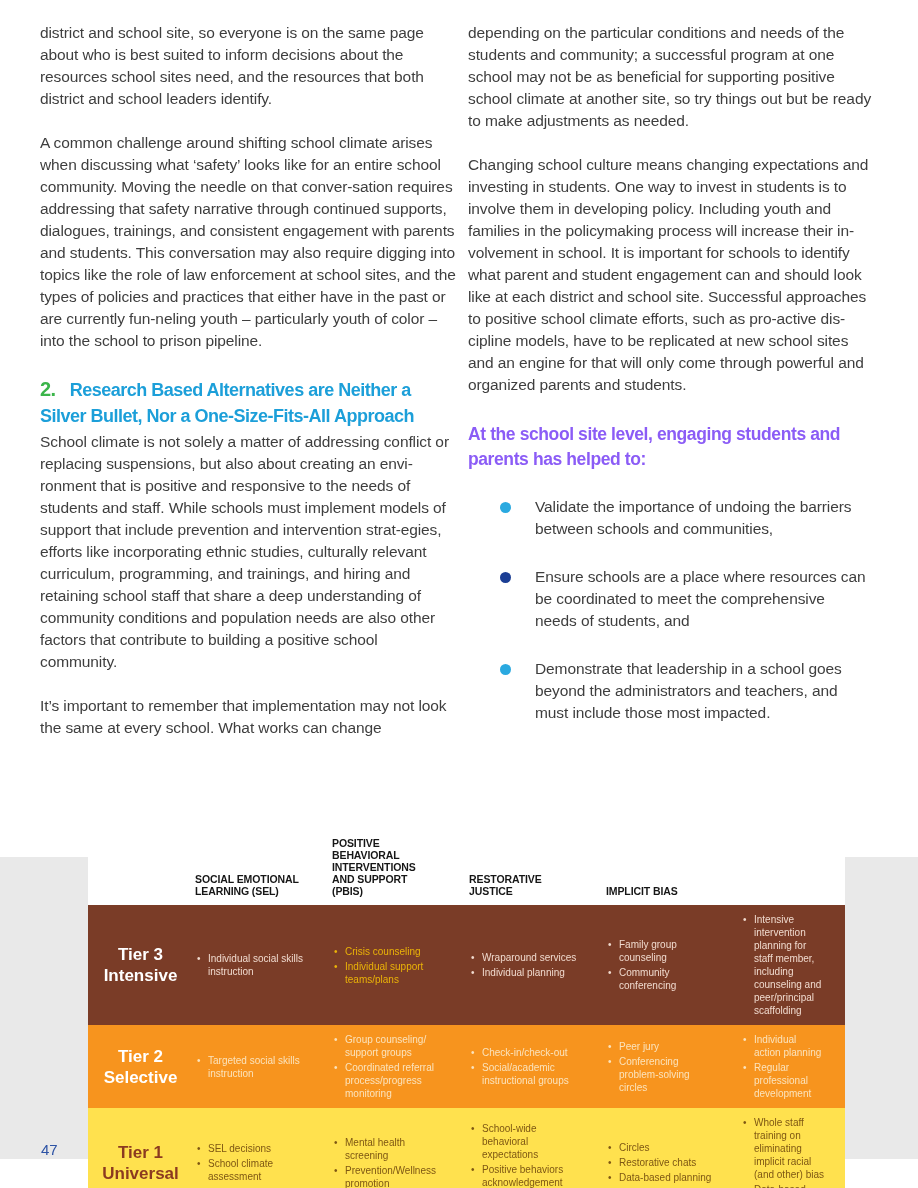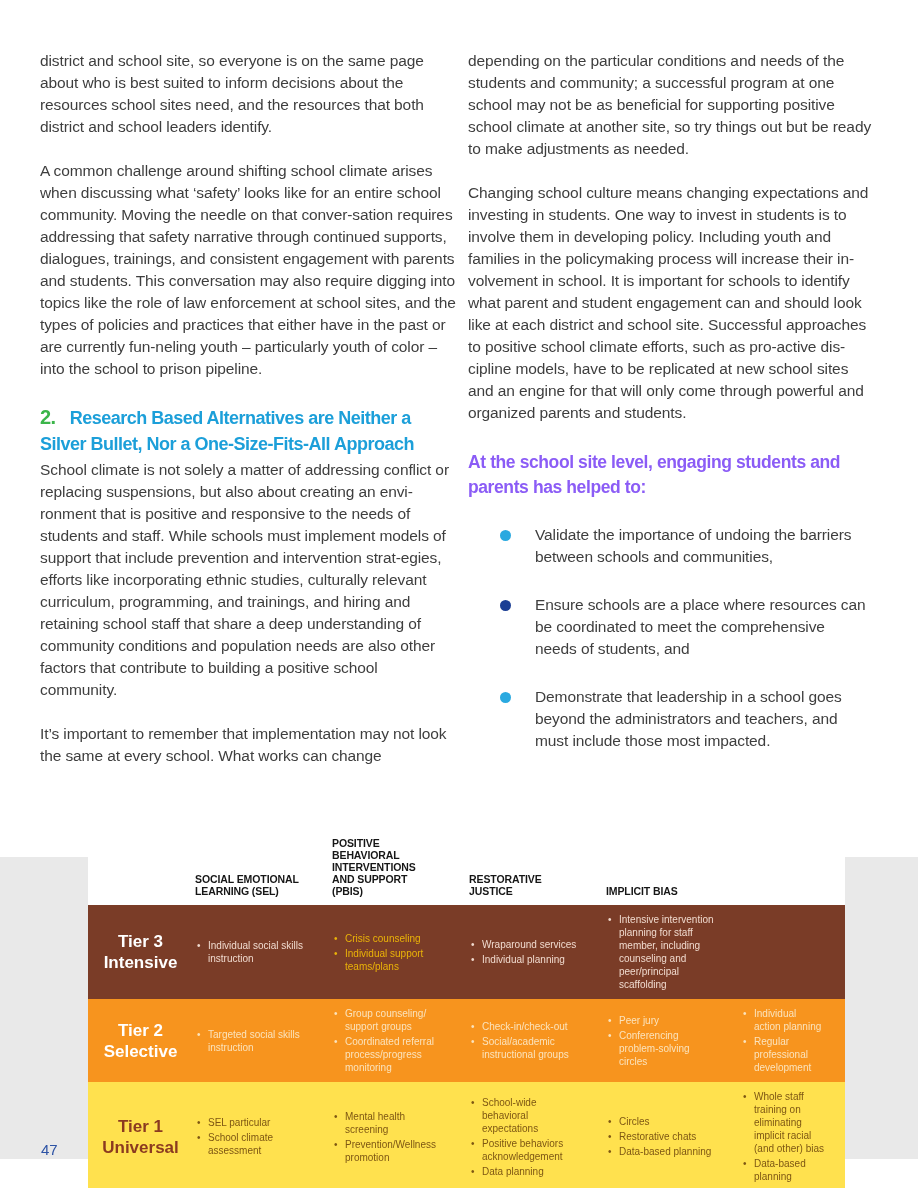--- a/index.html
+++ b/index.html
@@ -1,21 +1,21 @@
 <!DOCTYPE html>
 <html><head>
 <meta charset="utf-8">
 <style>
   html,body{margin:0;padding:0;background:#ffffff;}
   .page{
     position:relative;width:918px;height:1188px;background:#ffffff;overflow:hidden;
     font-family:"Liberation Sans", sans-serif;color:#3E3E3E;
   }
   .columns{
-    position:absolute;left:40px;top:50px;display:flex;gap:10px;
+    position:absolute;left:40px;top:22px;display:flex;gap:10px;
   }
   .col-left{width:418px;}
   .col-right{width:410px;}
   .col p{
     margin:0 0 22px 0;font-size:15.5px;line-height:22px;color:#3E3E3E;
     letter-spacing:-0.1px;
   }
   h2,h3{
     margin:24px 0 2px 0;font-size:18px;line-height:26px;font-weight:bold;
     color:#1C9FD9;letter-spacing:-0.5px;
@@ -138,20 +138,26 @@
           </ul>
         </div>
         <div class="cell" style="color: rgb(240, 218, 206);">
           <ul>
             <li>Wraparound services</li>
             <li>Individual planning</li>
           </ul>
         </div>
         <div class="cell" style="color: rgb(240, 218, 206);">
           <ul>
+            <li>Family group counseling</li>
+            <li>Community conferencing</li>
+          </ul>
+        </div>
+        <div class="cell" style="color: rgb(240, 218, 206);">
+          <ul>
             <li>Intensive intervention planning for staff member, including counseling and peer/principal scaffolding</li>
           </ul>
         </div>
       </div>
       <div class="trow" style="background: rgb(247, 148, 30); min-height: 82px;">
         <div class="tier-cell" style="color: rgb(255, 255, 255);">
           <span>Tier 2</span>
           <span>Selective</span>
         </div>
         <div class="cell" style="color: rgb(251, 227, 188);">
@@ -184,21 +190,21 @@
           </ul>
         </div>
       </div>
       <div class="trow" style="background: rgb(255, 225, 78); min-height: 80px;">
         <div class="tier-cell" style="color: rgb(139, 58, 32);">
           <span>Tier 1</span>
           <span>Universal</span>
         </div>
         <div class="cell" style="color: rgb(126, 87, 19);">
           <ul>
-            <li>SEL particular</li>
+            <li>SEL decisions</li>
             <li>School climate assessment</li>
           </ul>
         </div>
         <div class="cell" style="color: rgb(126, 87, 19);">
           <ul>
             <li>Mental health screening</li>
             <li>Prevention/Wellness promotion</li>
           </ul>
         </div>
         <div class="cell" style="color: rgb(126, 87, 19);">

